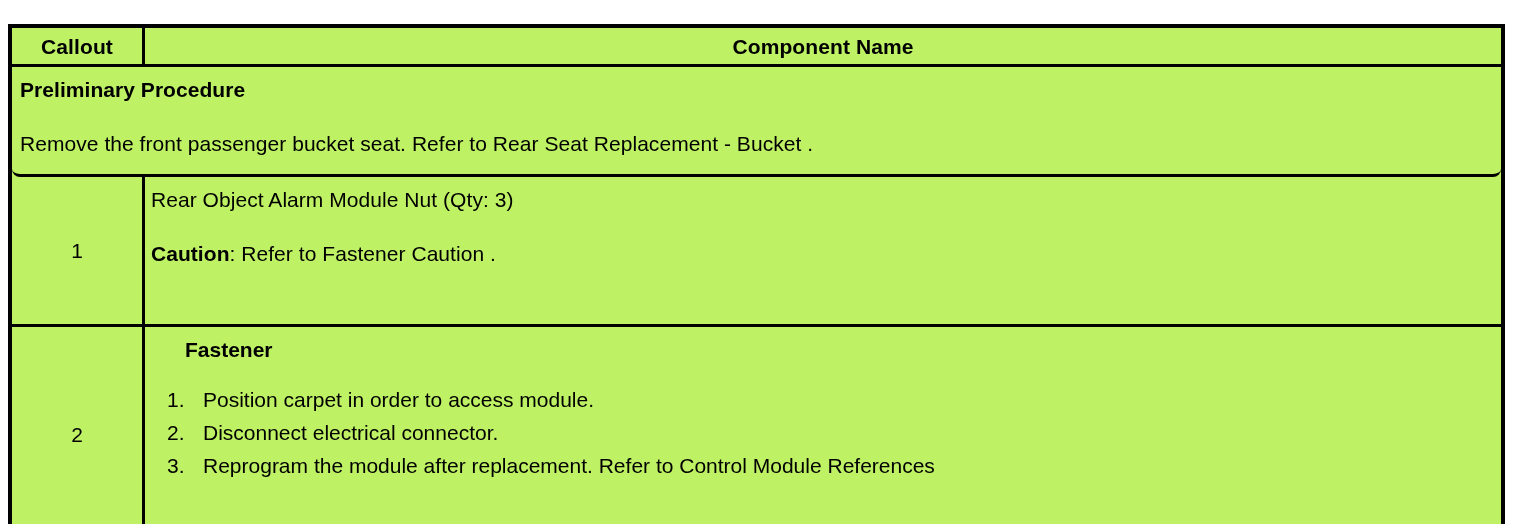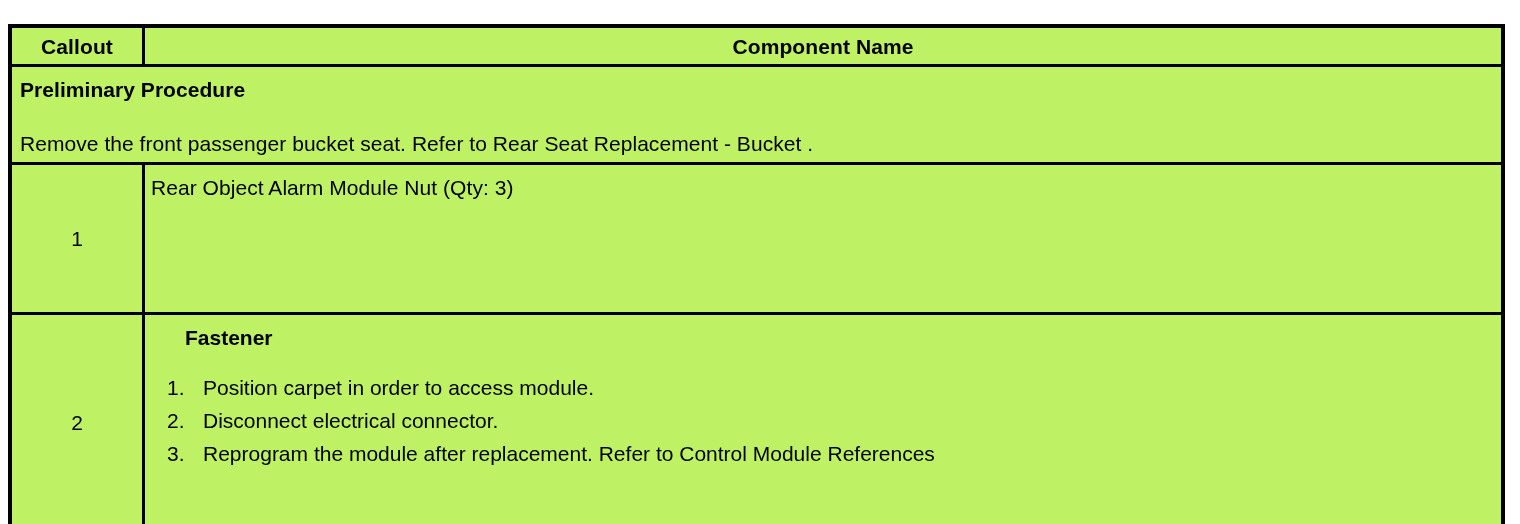--- a/index.html
+++ b/index.html
@@ -37,21 +37,21 @@
     background: #bef264;
     overflow: hidden;
   }
 
   .row {
     display: flex;
     box-sizing: border-box;
     width: 100%;
   }
   .row-header   { height: 39px; border-bottom: 3px solid #000; }
-  .row-prelim   { height: 98px; border-bottom: 3px solid #000; }
+  .row-prelim   { height: 110px; border-bottom: 3px solid #000; border-radius: 8px; }
   .row-item-1   { height: 150px; border-bottom: 3px solid #000; }
   .row-item-2   { height: 215px; }
 
   .cell-callout {
     width: 133px;
     flex: 0 0 133px;
     box-sizing: border-box;
     border-right: 3px solid #000;
     display: flex;
     align-items: center;
@@ -158,20 +158,21 @@
       </div>
     </div>
 
     <div class="row row-item-1">
       <div class="cell-callout">
         <span class="callout-num">1</span>
       </div>
       <div class="cell-name">
         <div class="inner">
           <div class="para body-text">Rear Object Alarm Module Nut (Qty: 3)</div>
+          <div class="para body-text"><span class="bold" style="font-weight:bold;">Caution</span><span>: Refer to Fastener Caution .</span></div>
         </div>
       </div>
     </div>
 
     <div class="row row-item-2">
       <div class="cell-callout">
         <span class="callout-num">2</span>
       </div>
       <div class="cell-name">
         <div class="inner">

